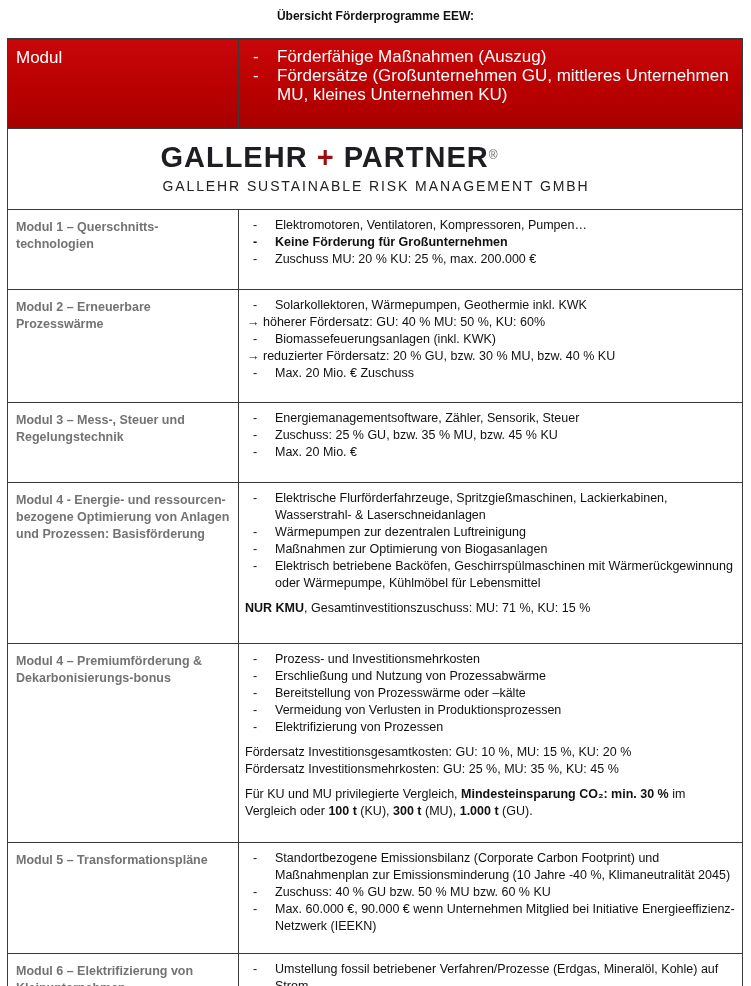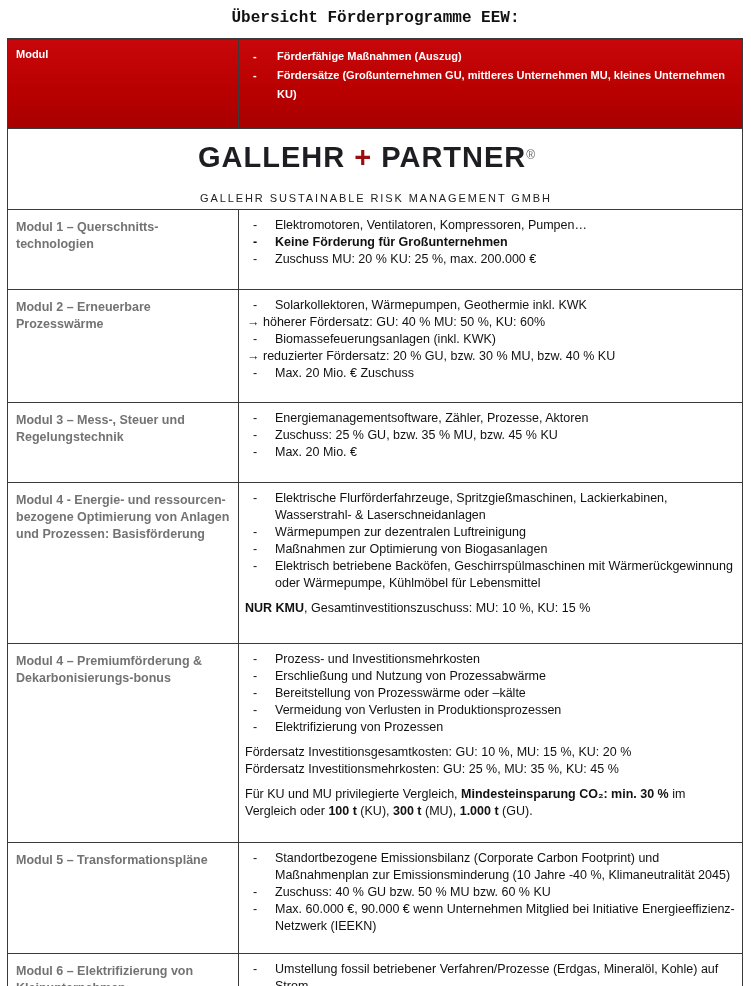--- a/index.html
+++ b/index.html
@@ -1,36 +1,36 @@
 <!DOCTYPE html>
 <html><head>
 <meta charset="utf-8">
 <style>
   html, body { margin:0; padding:0; background:#ffffff; }
   body { width:751px; height:986px; position:relative; overflow:hidden;
          font-family:"Liberation Sans", sans-serif; color:#111; }
   .title { position:absolute; top:9px; left:0; width:751px; text-align:center;
-           font-weight:bold; font-size:16px; color:#111;font-family:Liberation Mono, monospace; }
+           font-weight:bold; font-size:12px; color:#111; }
   table.main { position:absolute; top:38px; left:7px; width:735px; border-collapse:collapse;
                table-layout:fixed; }
   table.main td { border:1px solid #3a3a3a; vertical-align:top; padding:0; }
   col.c1 { width:231px; }
   col.c2 { width:504px; }
   tr.head td { background:linear-gradient(180deg,#c8070a 0%,#b80000 60%,#a80000 100%); color:#fff;
-               font-weight:bold; font-size:11px; height:80px; }
+               font-weight:normal; font-size:17px; height:80px; }
   tr.head td.left { padding:9px 0 0 8px; }
   tr.head td.right { padding:8px 0 0 14px; }
   .hl { display:flex; line-height:19px; }
   .hl .dash { width:24px; flex:none; }
   tr.logo td { height:80px; text-align:center; }
   .logo-wrap { display:inline-block; margin-top:12px; text-align:left; }
   .logo-main { font-size:29px; font-weight:bold; letter-spacing:1px; color:#1d1d22; line-height:32px; }
   .logo-main .plus { color:#9b0d10; }
   .logo-main .reg { font-size:12px; font-weight:normal; vertical-align:top; color:#666; position:relative; top:-2px; }
-  .logo-sub { font-size:11px; letter-spacing:1.9px; color:#222; margin-top:19px; padding-left:2px; }
+  .logo-sub { font-size:14px; letter-spacing:1.9px; color:#222; margin-top:5px; padding-left:2px; }
   td.mod { color:#737373; font-weight:bold; font-size:12.5px; line-height:17px; padding:9px 4px 0 8px !important; }
   td.cnt { font-size:12.5px; line-height:17px; padding:7px 6px 0 14px !important; }
   .li { display:flex; }
   .li .d { width:22px; flex:none; }
   .arrow { display:block; }
   .b { font-weight:bold; }
   .para { margin-top:8px; }
   tr.r1 td { height:70px; }
   tr.r2 td { height:103px; }
   tr.r3 td { height:70px; }
@@ -109,21 +109,21 @@
             <span>Max. 20 Mio. € Zuschuss</span>
           </div>
     </td>
   </tr>
 
   <tr class="r3">
     <td class="mod">Modul 3 – Mess-, Steuer und Regelungstechnik</td>
     <td class="cnt">
       <div class="li">
             <span class="d">-</span>
-            <span>Energiemanagementsoftware, Zähler, Prozesse, Aktoren</span>
+            <span>Energiemanagementsoftware, Zähler, Sensorik, Steuer</span>
           </div>
       <div class="li">
             <span class="d">-</span>
             <span>Zuschuss: 25 % GU, bzw. 35 % MU, bzw. 45 % KU</span>
           </div>
       <div class="li">
             <span class="d">-</span>
             <span>Max. 20 Mio. €</span>
           </div>
     </td>
@@ -141,21 +141,21 @@
             <span>Wärmepumpen zur dezentralen Luftreinigung</span>
           </div>
       <div class="li">
             <span class="d">-</span>
             <span>Maßnahmen zur Optimierung von Biogasanlagen</span>
           </div>
       <div class="li">
             <span class="d">-</span>
             <span>Elektrisch betriebene Backöfen, Geschirrspülmaschinen mit Wärmerückgewinnung oder Wärmepumpe, Kühlmöbel für Lebensmittel</span>
           </div>
-      <div class="para" style="margin-left:-8px"><span class="b">NUR KMU</span><span>, Gesamtinvestitionszuschuss: MU: 10 %, KU: 15 %</span></div>
+      <div class="para" style="margin-left:-8px"><span class="b">NUR KMU</span><span>, Gesamtinvestitionszuschuss: MU: 71 %, KU: 15 %</span></div>
     </td>
   </tr>
 
   <tr class="r5">
     <td class="mod">Modul 4 – Premiumförderung &amp; Dekarbonisierungs-bonus</td>
     <td class="cnt">
       <div class="li">
             <span class="d">-</span>
             <span>Prozess- und Investitionsmehrkosten</span>
           </div>

